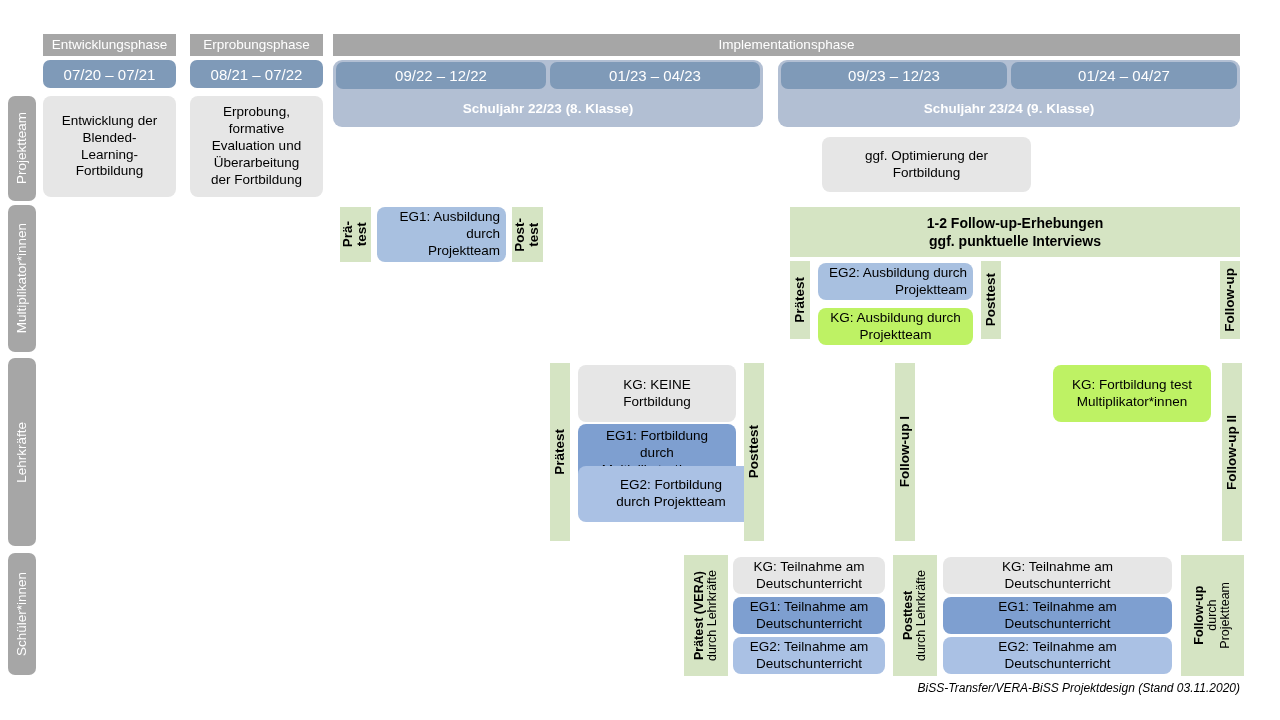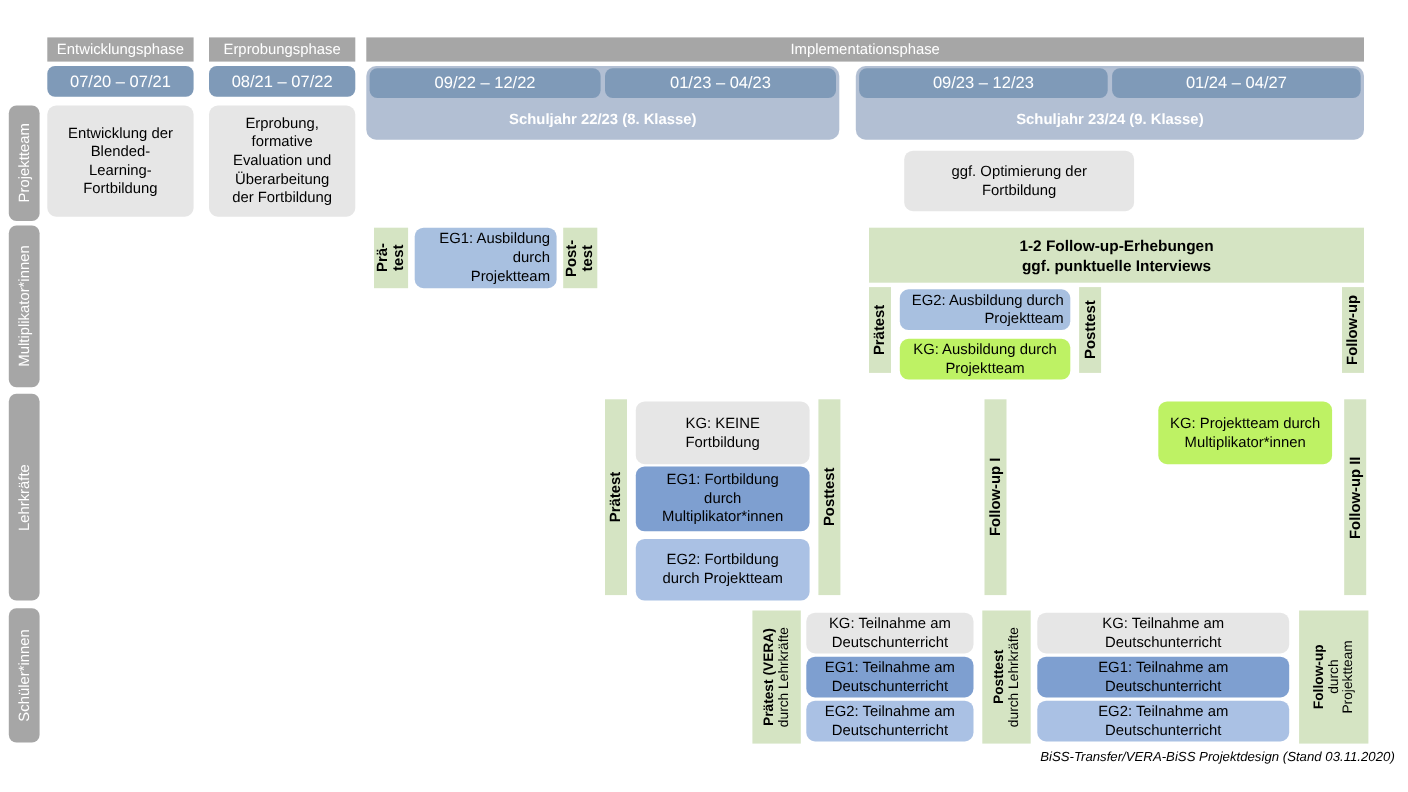--- a/index.html
+++ b/index.html
@@ -249,35 +249,35 @@
     <span>KG:  KEINE</span>
     <span>Fortbildung</span>
   </div>
 
   <div class="abs card card-blue-d vstack" style="left:578px; top:424px; width:158px; height:59px;">
     <span>EG1: Fortbildung</span>
     <span>durch</span>
     <span>Multiplikator*innen</span>
   </div>
 
-  <div class="abs card card-blue-l vstack" style="left:578px; top:490px; width:158px; height:56px;text-align:center;">
+  <div class="abs card card-blue-l vstack" style="left:578px; top:466px; width:186px; height:56px;text-align:center;">
     <span>EG2: Fortbildung</span>
     <span>durch Projektteam</span>
   </div>
 
   <div class="abs green-bar" style="left:744px; top:363px; width:20px; height:178px;">
     <span class="vtext b">Posttest</span>
   </div>
 
   <div class="abs green-bar" style="left:895px; top:363px; width:20px; height:178px;">
     <span class="vtext b">Follow-up I</span>
   </div>
 
   <div class="abs card card-grey2 vstack" style="left:1053px; top:365px; width:158px; height:57px;">
-    <span>KG: Projektteam durch</span>
+    <span>KG: Fortbildung test</span>
     <span>Multiplikator*innen</span>
   </div>
 
   <div class="abs green-bar" style="left:1222px; top:363px; width:20px; height:178px;">
     <span class="vtext b">Follow-up II</span>
   </div>
 
   <div class="abs green-bar" style="left:684px; top:555px; width:44px; height:121px;">
     <span class="vtext-wrap" style="font-size:12.5px;"><span class="b">Prätest (VERA)</span><br><span>durch Lehrkräfte</span></span>
   </div>
@@ -313,15 +313,15 @@
 
   <div class="abs card card-blue-l vstack" style="left:943px; top:637px; width:229px; height:37px;">
     <span>EG2: Teilnahme am</span>
     <span>Deutschunterricht</span>
   </div>
 
   <div class="abs green-bar" style="left:1181px; top:555px; width:63px; height:121px;">
     <span class="vtext-wrap" style="font-size:12.5px;"><span class="b">Follow-up</span><br><span>durch</span><br><span>Projektteam</span></span>
   </div>
 
-  <div class="abs footer-note" style="left:768px; top:681px; width:500px; height:18px;">BiSS-Transfer/VERA-BiSS Projektdesign (Stand 03.11.2020)</div>
+  <div class="abs footer-note" style="left:740px; top:681px; width:500px; height:18px;">BiSS-Transfer/VERA-BiSS Projektdesign (Stand 03.11.2020)</div>
 
 </div>
 
 </body></html>

